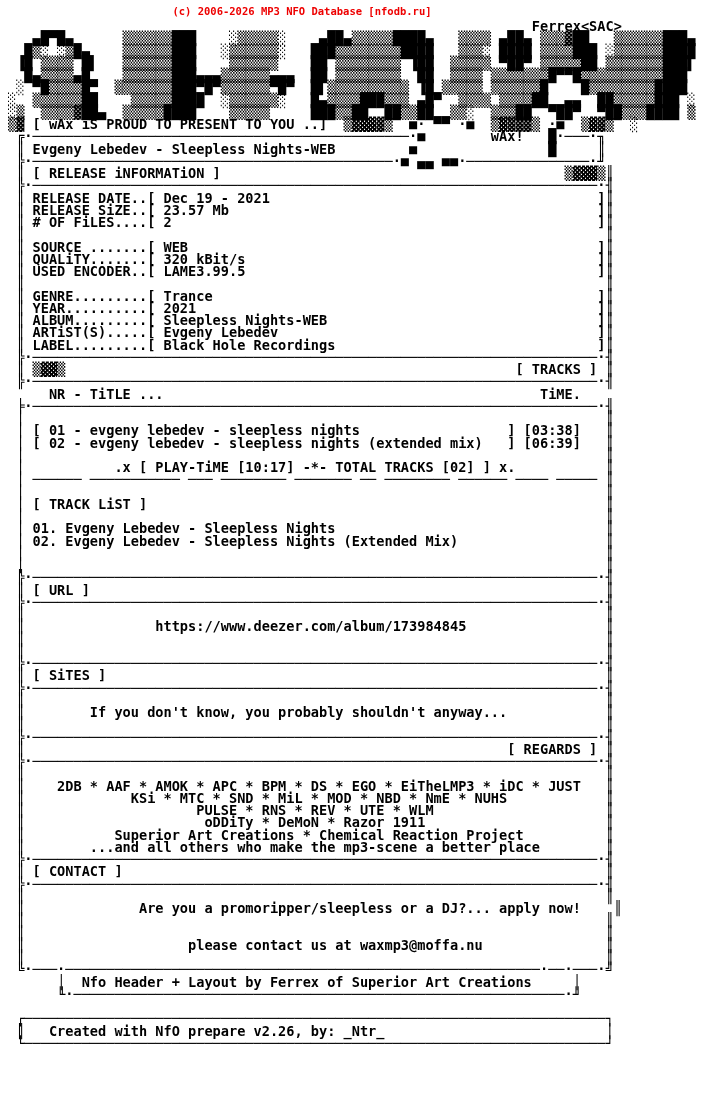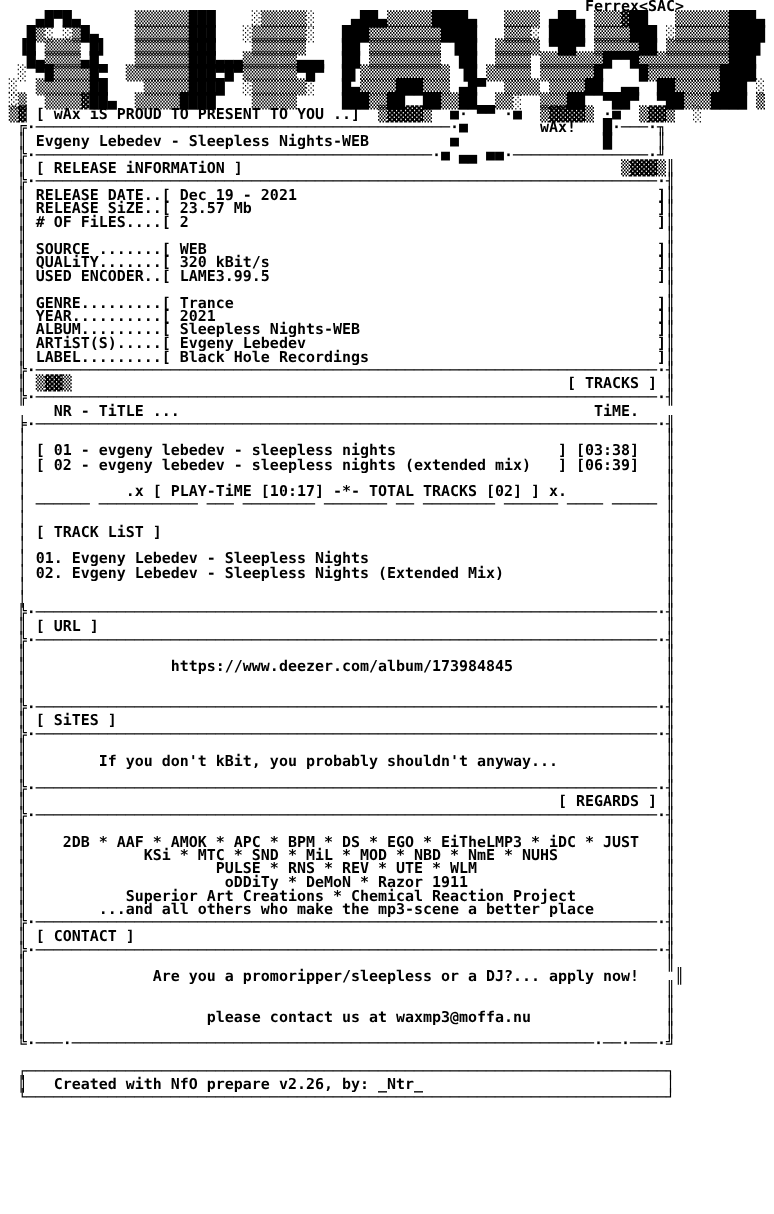--- a/index.html
+++ b/index.html
@@ -21,20 +21,21 @@
     color:#000000;
     letter-spacing:0;
   }
   .nfo pre.created-box { margin-top:12.25px; }
 </style>
 </head>
 <body>
 
 <div>
 
+  <div class="site-header" style="color: rgb(238, 0, 0);">(c) 2006-2026 MP3 NFO Database [nfodb.ru]</div>
 
   <div class="nfo">
 
     <pre>                                                                Ferrex&lt;SAC&gt;
    ▄█▀█▄      ▒▒▒▒▒▒███    ░▒▒▒▒▒░    ▄██▄▒▒▒▒▒████▄   ▒▒▒▒ ▄██▄ ▒▒▒▓██   ▒▒▒▒▒▒███▄
   █▒░ ░▒█▄    ▒▒▒▒▒▒███   ░▒▒▒▒▒▒░   ███▒▒▒▒▒▒▒▒████   ▒▒▒░ ████ ▒▒▒▒███ ░▒▒▒▒▒▒████
  ▐█ ▒▒▒▒ █▌   ▒▒▒▒▒▒███    ▒▒▒▒▒▒    ██ ▒▒▒▒▒▒▒▒ ▐██  ▒▒▒▒▒ ▀██▀ ▒▒▒▒▒██ ▒▒▒▒▒▒▒███▌
   █▄▒▒▒▒▄█    ▒▒▒▒▒▒███▄▄▄▒▒▒▒▒▒▄▄▄  ██ ▒▒▒▒▒▒▒▒  ██  ▒▒▒▒ ▒▒▒▒▒▒▒█▀▀█▒▒▒▒▒▒▒▒▒▒███
  ░ ▀█▒▒▒▒█▀  ▒▒▒▒▒▒▒███▀█▀▒▒▒▒▒▒▀█▀  █▌▒▒▒▒▒▒▒▒▒▒ ▐█ ▒▒▒▒▒ ▒▒▒▒▒▒█    █▒▒▒▒▒▒▒▒████
 ░  ▒▒▒▒▒▒██    ▒▒▒▒▒████  ░▒▒▒▒▒▒░   █▄▒▒▒▒███▒▒▒ ▄█▀  ▒▒▒▒ ▒▒▒▒██  ▄▄  ██▒▒▒▒▒███ ░
@@ -86,21 +87,21 @@
  ╠·─────────────────────────────────────────────────────────────────────·╢
  ║                                                                       ║
  ║                https://www.deezer.com/album/173984845                 ║
  ║                                                                       ║
  ║                                                                       ║
  ╠·─────────────────────────────────────────────────────────────────────·╢</pre>
 
     <pre> ║ [ SiTES ]                                                             ║
  ╠·─────────────────────────────────────────────────────────────────────·╢
  ║                                                                       ║
- ║        If you don't kBit, you probably shouldn't anyway...            ║
+ ║        If you don't know, you probably shouldn't anyway...            ║
  ║                                                                       ║
  ╠·─────────────────────────────────────────────────────────────────────·╢</pre>
 
     <pre> ║                                                           [ REGARDS ] ║
  ╠·─────────────────────────────────────────────────────────────────────·╢
  ║                                                                       ║
  ║    2DB * AAF * AMOK * APC * BPM * DS * EGO * EiTheLMP3 * iDC * JUST   ║
  ║             KSi * MTC * SND * MiL * MOD * NBD * NmE * NUHS            ║
  ║                     PULSE * RNS * REV * UTE * WLM                     ║
  ║                      oDDiTy * DeMoN * Razor 1911                      ║
@@ -111,19 +112,21 @@
     <pre> ║ [ CONTACT ]                                                           ║
  ╠·─────────────────────────────────────────────────────────────────────·╢
  ║                                                                       ║
  ║              Are you a promoripper/sleepless or a DJ?... apply now!    ║
  ║                                                                       ║
  ║                                                                       ║
  ║                    please contact us at waxmp3@moffa.nu               ║
  ║                                                                       ║
  ╚·───·──────────────────────────────────────────────────────────·──·───·╝</pre>
 
+    <pre>      │  Nfo Header + Layout by Ferrex of Superior Art Creations     │
+      ╙·────────────────────────────────────────────────────────────·╜</pre>
 
     <pre class="created-box"> ┌───────────────────────────────────────────────────────────────────────┐
  ║   Created with NfO prepare v2.26, by: _Ntr_                           │
  └───────────────────────────────────────────────────────────────────────┘</pre>
 
   </div>
 </div>
 
 </body></html>

